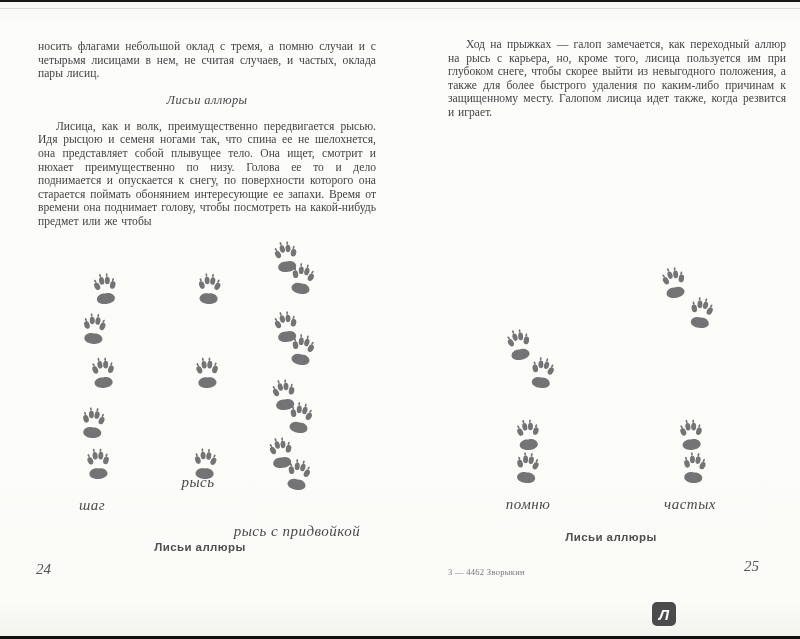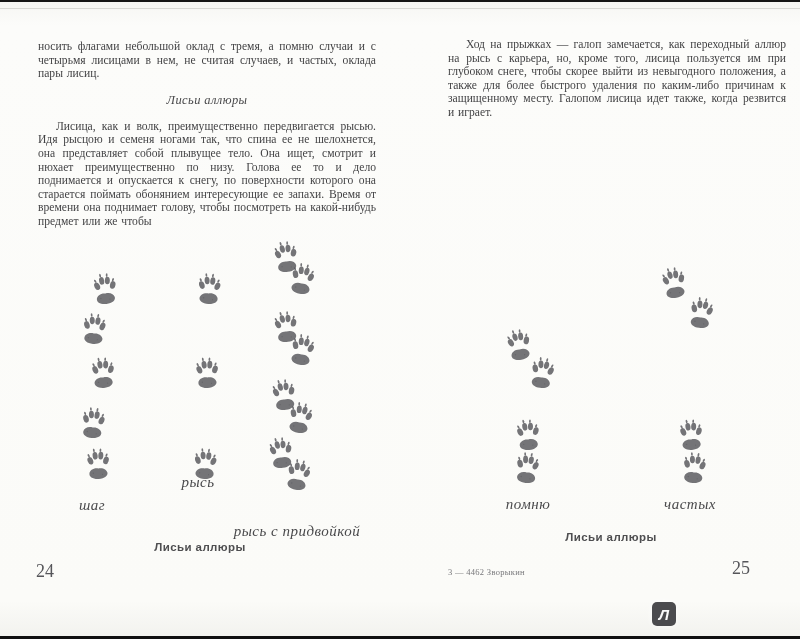--- a/index.html
+++ b/index.html
@@ -40,24 +40,24 @@
   }
   .fig-caption{
     position:absolute;transform:translateX(-50%);white-space:nowrap;
     font-family:"Liberation Sans",sans-serif;font-weight:bold;
     font-size:11.5px;color:#4e4e50;letter-spacing:0.4px;
   }
   .page-left .fig-caption{left:200px;top:541px;}
   .page-right .fig-caption{left:211px;top:531px;}
 
   .page-num{
-    position:absolute;font-size:18px;color:#56565a;
+    position:absolute;font-style:italic;font-size:15px;color:#56565a;
   }
   .page-left .page-num{left:36px;top:561px;}
-  .page-right .page-num{left:332px;top:558px;}
+  .page-right .page-num{left:344px;top:558px;}
   .printers-mark{
     position:absolute;left:48px;top:567px;font-size:8.5px;color:#77777a;
     letter-spacing:0.3px;
   }
 
   .watermark{
     position:absolute;left:652px;top:602px;width:24px;height:24px;
     background:#4b4b4e;border-radius:5px;display:flex;align-items:center;justify-content:center;
     box-shadow:0 0 6px rgba(255,255,255,0.9);
   }

